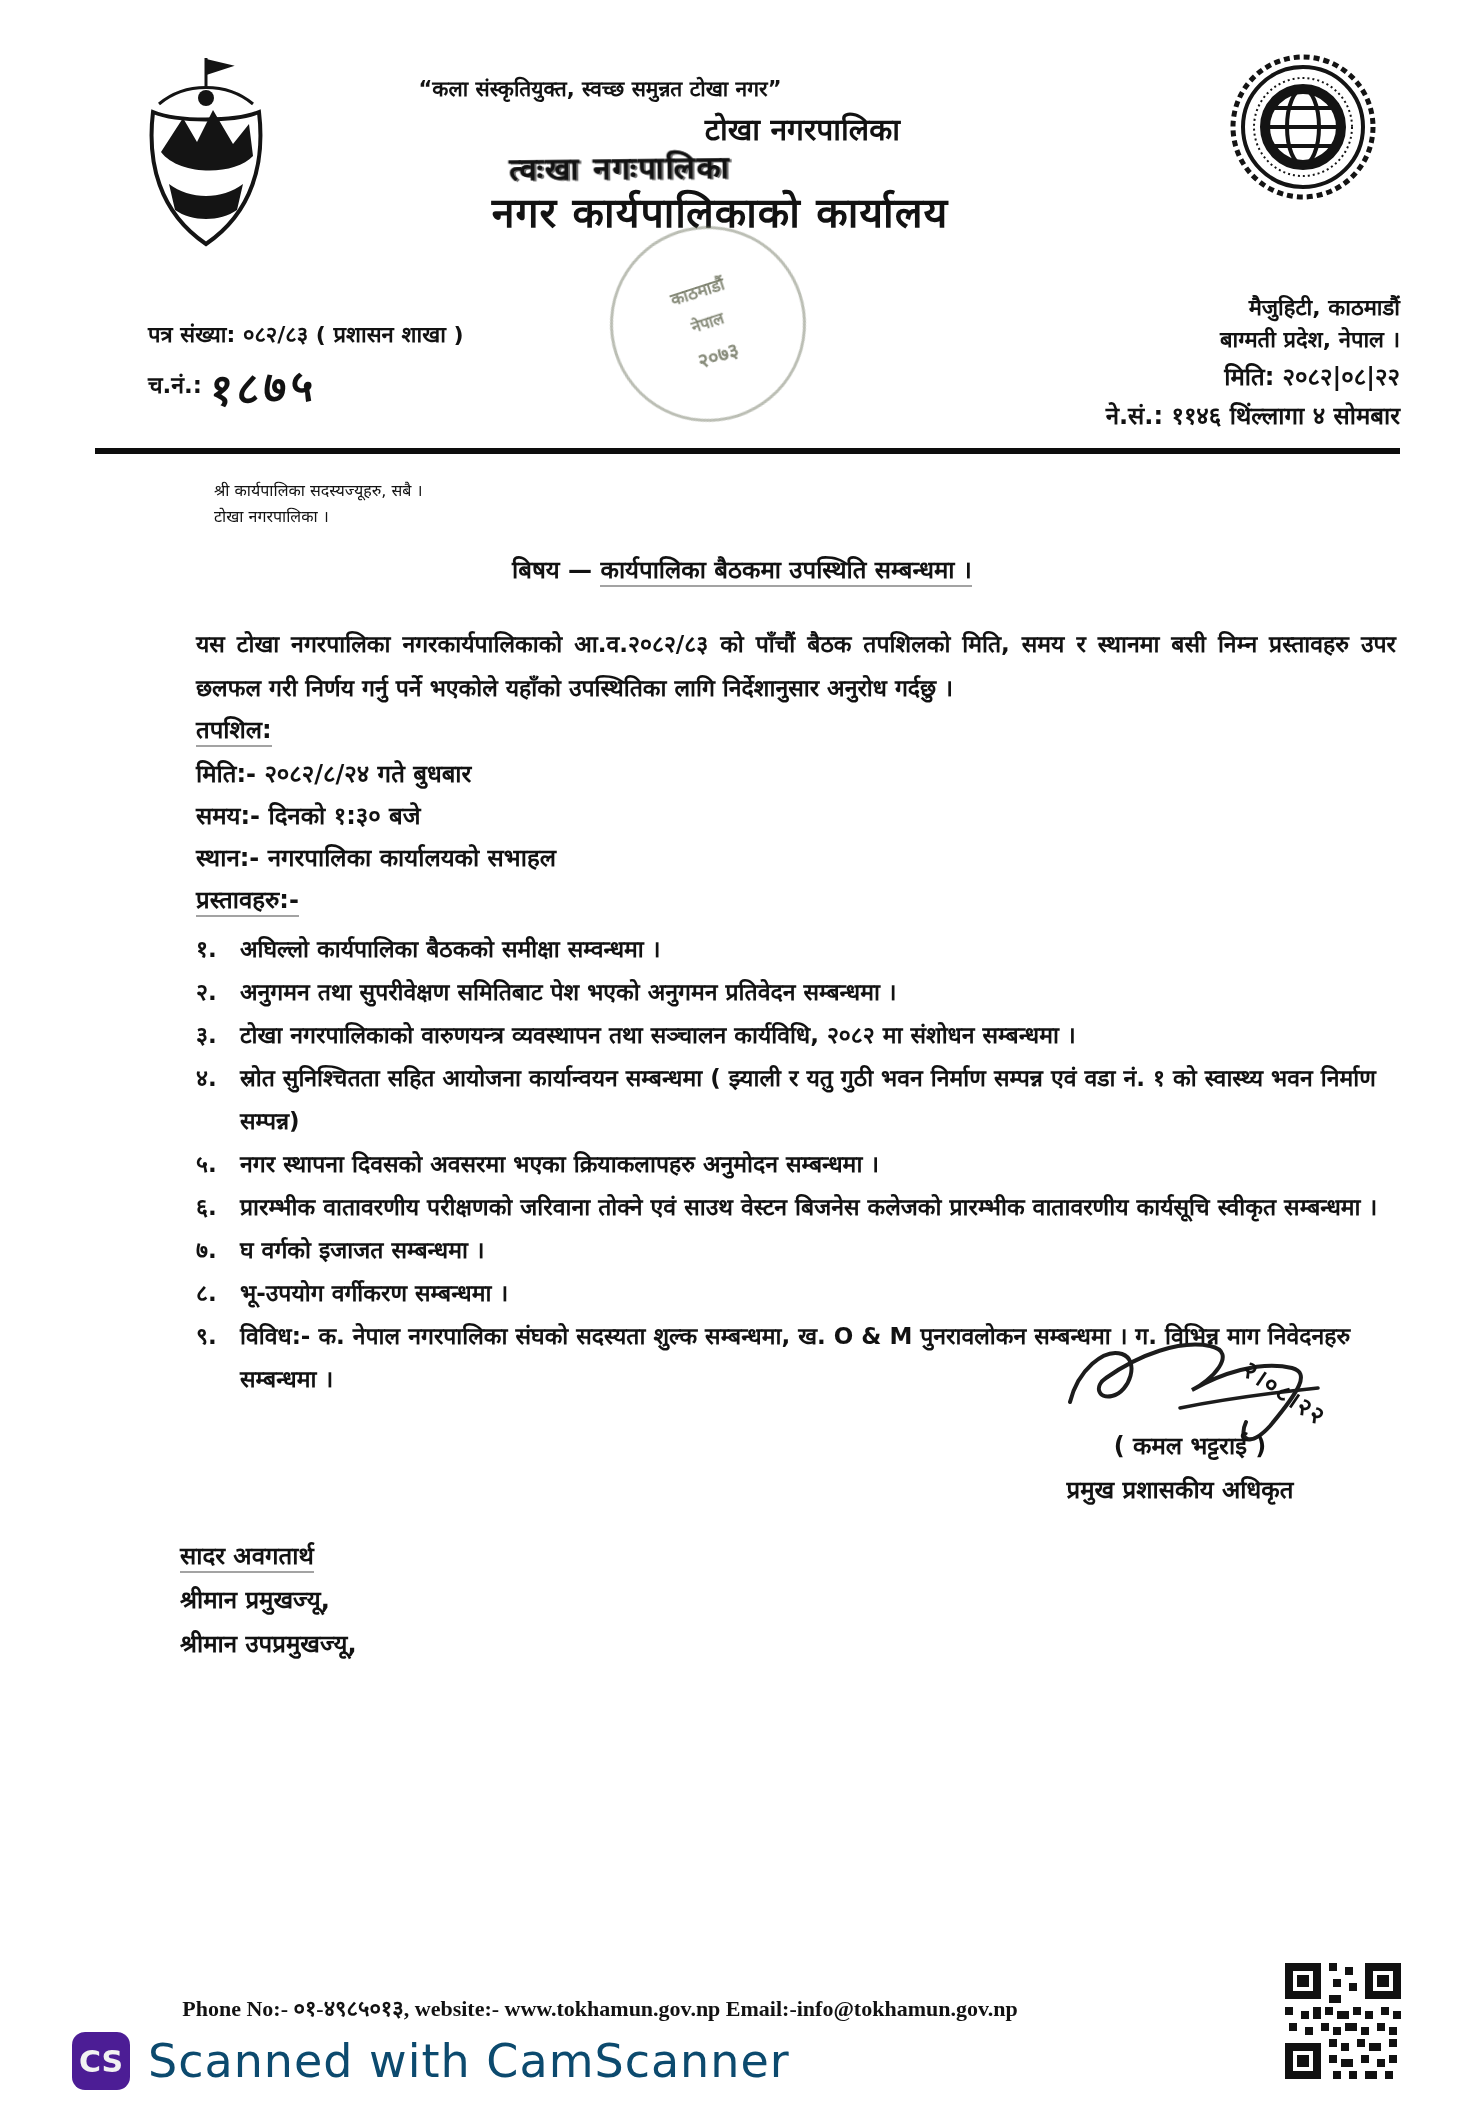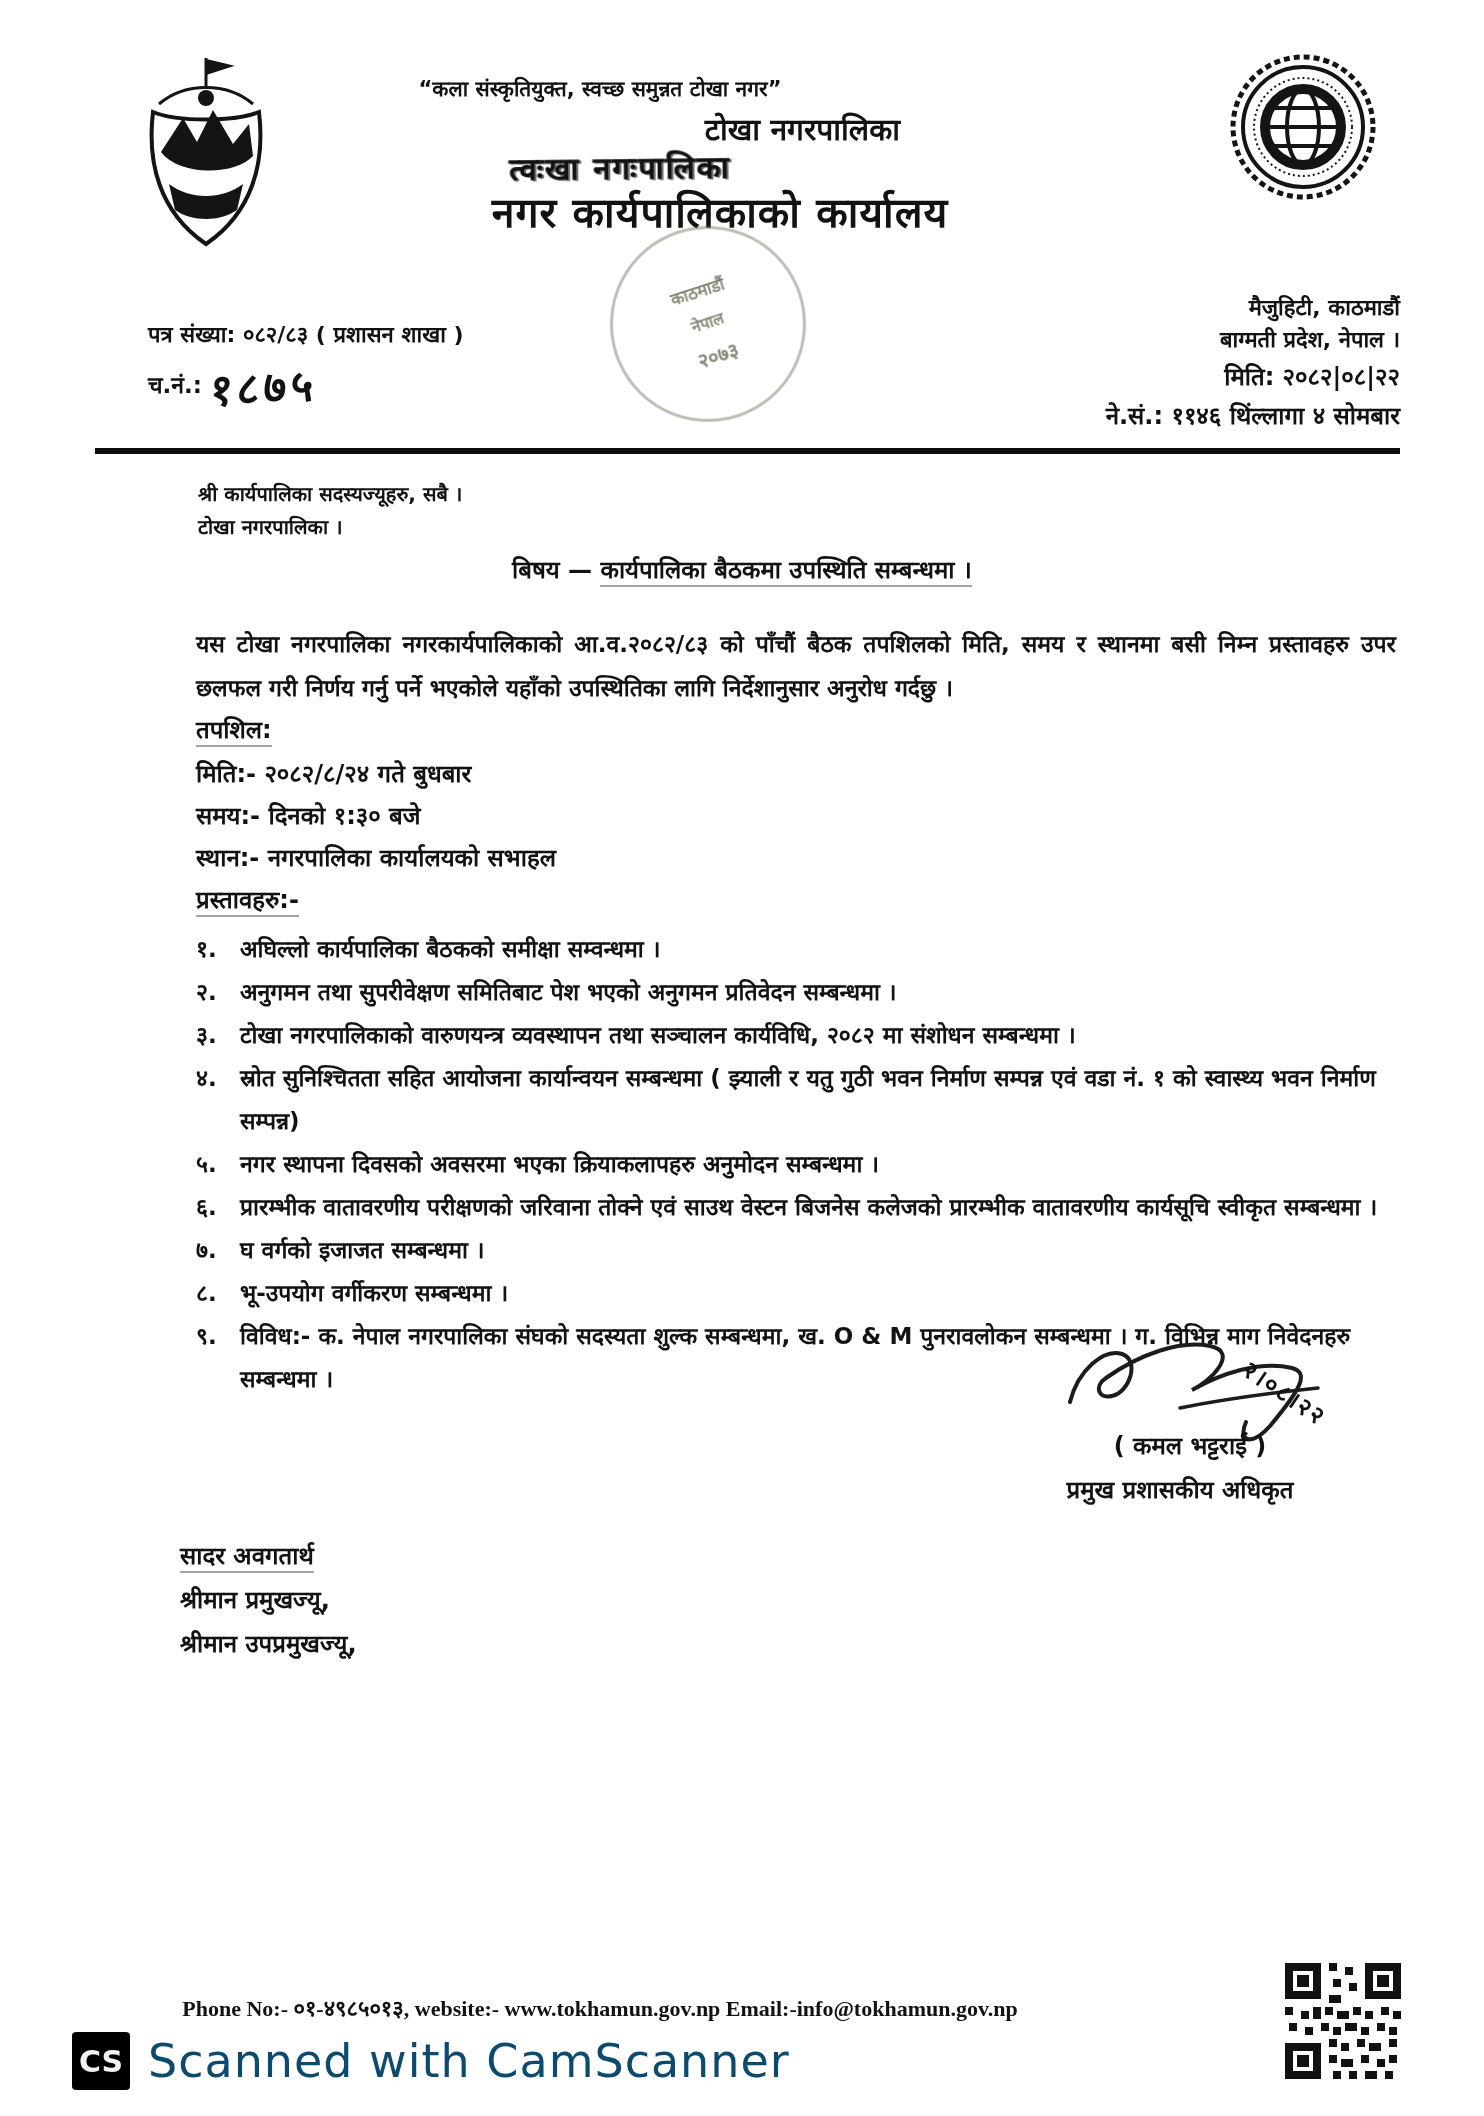--- a/index.html
+++ b/index.html
@@ -43,21 +43,21 @@
     transform:rotate(-18deg);
     color:rgba(95,100,78,0.75);
     font-size:17px;font-weight:700;
     display:flex;flex-direction:column;align-items:center;justify-content:center;gap:10px;
     filter:blur(0.4px);
   }
   .stamp .s2{font-size:16px;}
   .stamp .s3{font-size:20px;}
   .rule{left:95px;top:448px;width:1305px;height:6px;background:#0d0d0d;}
   
-  .recipient{left:198px;top:478px;font-size:20px;font-weight:700;line-height:1.65;}
+  .recipient{left:214px;top:478px;font-size:16px;font-weight:400;line-height:1.65;}
   .subject{left:0;top:552px;width:1484px;text-align:center;font-size:24px;font-weight:700;}
   .body-par{left:196px;top:622px;width:1200px;font-size:23px;font-weight:600;line-height:44px;text-align:justify;}
   .sec-head{font-size:24px;font-weight:700;}
   .tapasil{left:196px;top:712px;}
   .detail{left:196px;font-size:24px;font-weight:700;}
   .d-date{top:756px;}
   .d-time{top:798px;}
   .d-venue{top:840px;}
   .prastav{left:196px;top:882px;}
   .list{left:196px;top:928px;width:1210px;font-size:23px;font-weight:600;line-height:43px;}
@@ -73,21 +73,21 @@
   .sig-name{left:1040px;top:1428px;width:300px;text-align:center;font-size:24px;font-weight:700;}
   .sig-title{left:1000px;top:1472px;width:360px;text-align:center;font-size:24px;font-weight:700;}
   
   .cc-head{left:180px;top:1538px;}
   .cc-l1{left:180px;top:1582px;font-size:24px;font-weight:700;}
   .cc-l2{left:180px;top:1626px;font-size:24px;font-weight:700;}
   
   .contact{left:150px;top:1992px;width:900px;font-size:22px;font-weight:600;text-align:center;font-family:"Liberation Serif","DejaVu Serif",serif;}
   .qr{left:1285px;top:1963px;}
   .cs-badge{
-    left:72px;top:2032px;width:58px;height:58px;background:#000000;border-radius:4px;
+    left:72px;top:2032px;width:58px;height:58px;background:#4c1d95;border-radius:13px;
     color:#f2f2f2;font-size:30px;font-weight:700;display:flex;align-items:center;justify-content:center;
   }
   .cs-text{left:148px;top:2034px;font-size:46px;color:#0c4a6e;font-weight:400;letter-spacing:1px;}
   .logo-left{left:145px;top:52px;}
   .logo-right{left:1228px;top:52px;}
 </style>
 </head>
 <body>
 
 <div class="page">

